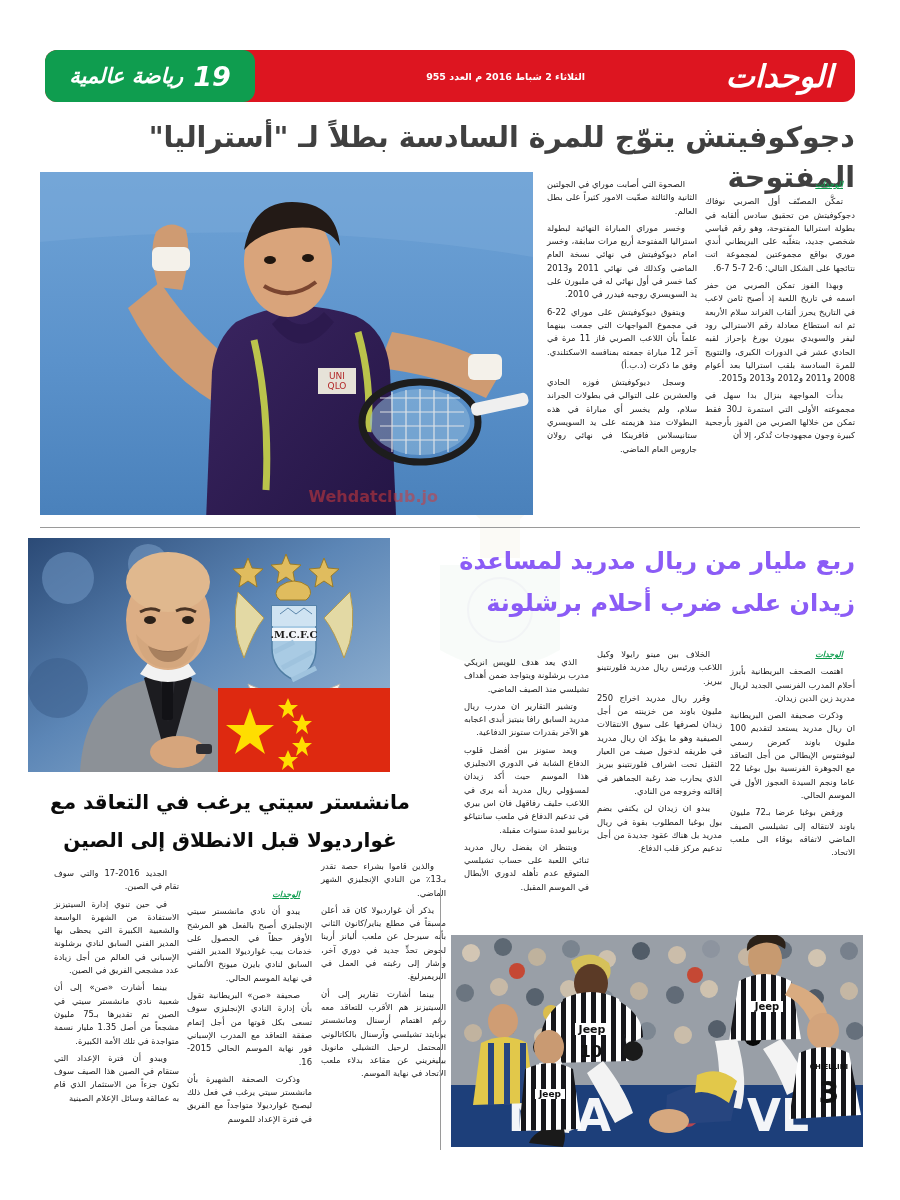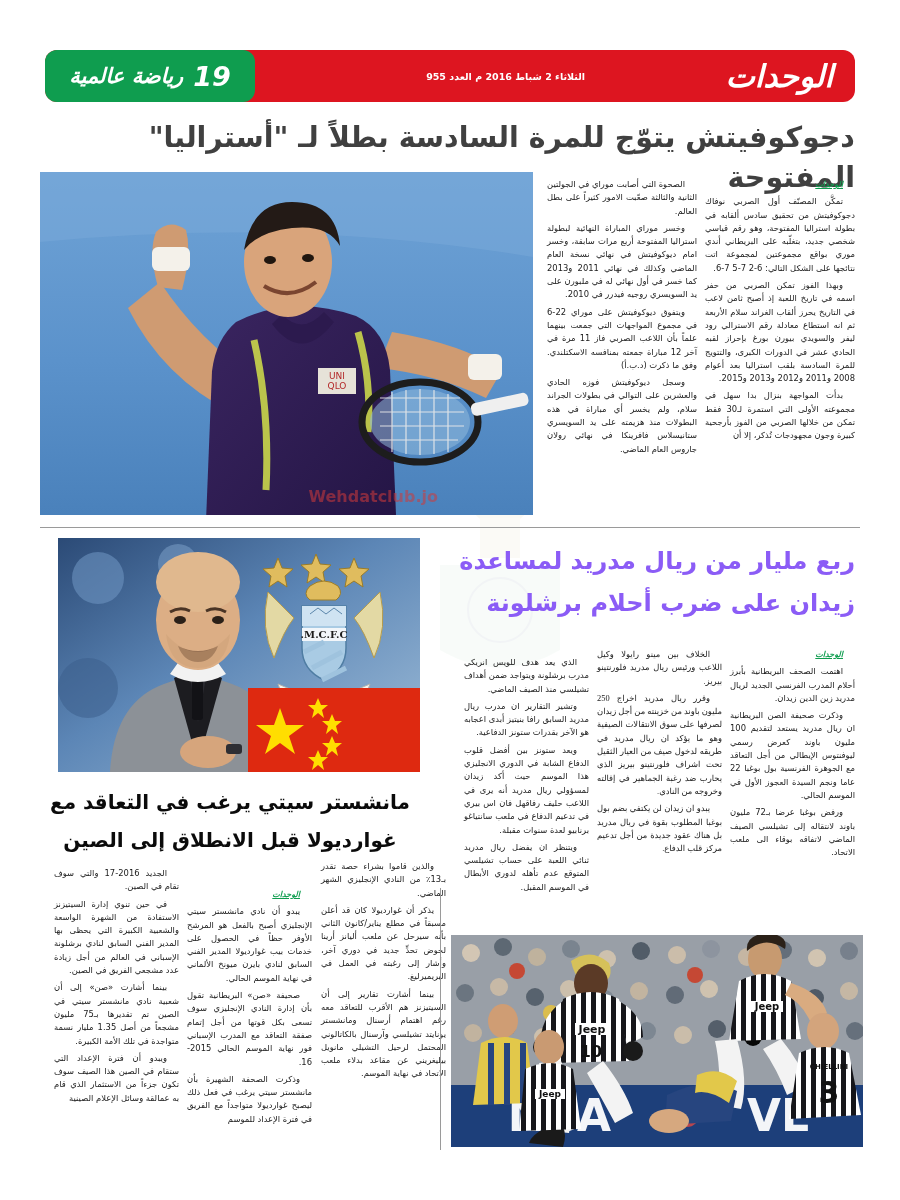--- a/index.html
+++ b/index.html
@@ -52,21 +52,21 @@
     position:absolute; left:45px; top:118px; width:810px;
     text-align:right; font-size:28.5px; font-weight:bold;
     color:#404040; line-height:40px; letter-spacing:-.5px; z-index:3;
   }
 
   
   .photo{ position:absolute; z-index:2; overflow:hidden; background:#6f9fd0; }
   .photo .cap{ position:absolute; inset:0; }
 
   #photo-djokovic{ left:40px; top:172px; width:493px; height:343px; }
-  #photo-guardiola{ left:58px; top:538px; width:362px; height:234px; }
+  #photo-guardiola{ left:28px; top:538px; width:362px; height:234px; }
   #photo-juventus{ left:451px; top:935px; width:412px; height:212px; }
 
   .col-text{
     position:absolute; font-size:8.4px; line-height:13.3px;
     text-align:justify; color:#1a1a1a; z-index:3;
     font-family:"DejaVu Sans", sans-serif;
   }
   .col-text p{ margin:0 0 4px 0; text-indent:12px; }
   .byline{
     color:#0f9d4f; font-weight:bold; font-size:8px;
@@ -86,21 +86,21 @@
   #a1c2{ right:203px; top:178px; width:150px; }
 
   
   .headline-2{
     position:absolute; right:45px; top:540px; width:430px;
     text-align:right; font-size:24px; font-weight:bold;
     color:#8b5cf6; line-height:42px; z-index:3;
   }
   
   #a2c1{ right:45px; top:648px; width:125px; }
-  #a2c2{ right:178px; top:648px; width:125px;font-family:Liberation Serif, serif; }
+  #a2c2{ right:178px; top:648px; width:125px; }
   #a2c3{ right:311px; top:648px; width:125px;margin-top:8px; }
 
   
   .headline-3{
     position:absolute; left:35px; top:783px; width:390px;
     text-align:center; font-size:20px; font-weight:bold;
     color:#0b0b0b; line-height:38px; z-index:3;
   }
   
   #a3c1{ right:588px; top:888px; width:125px; }

